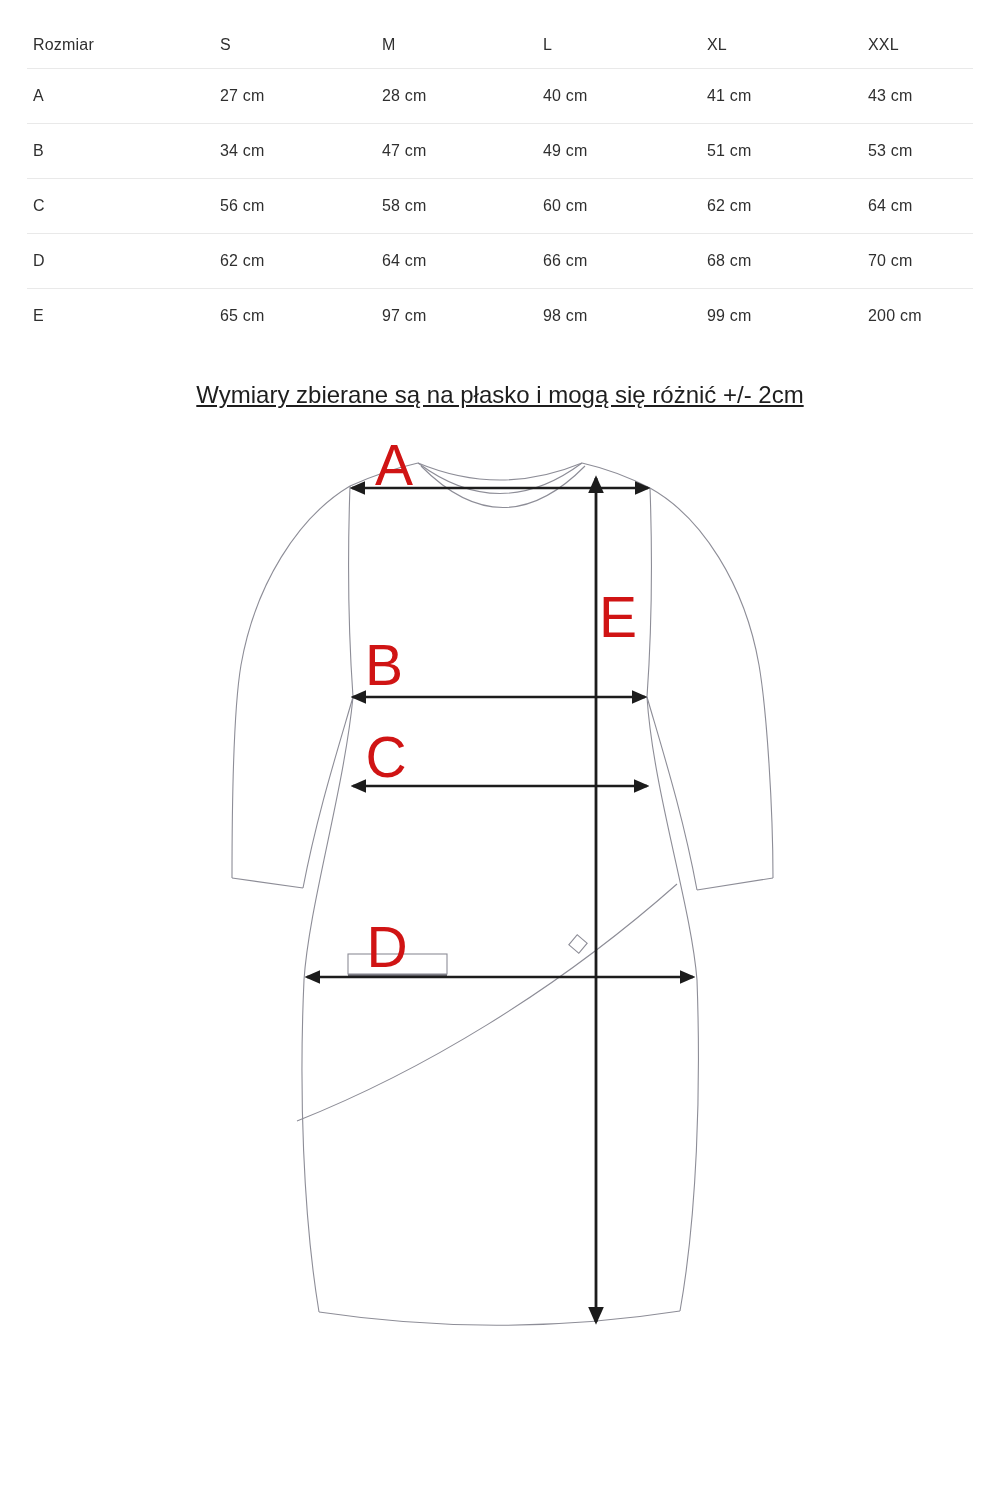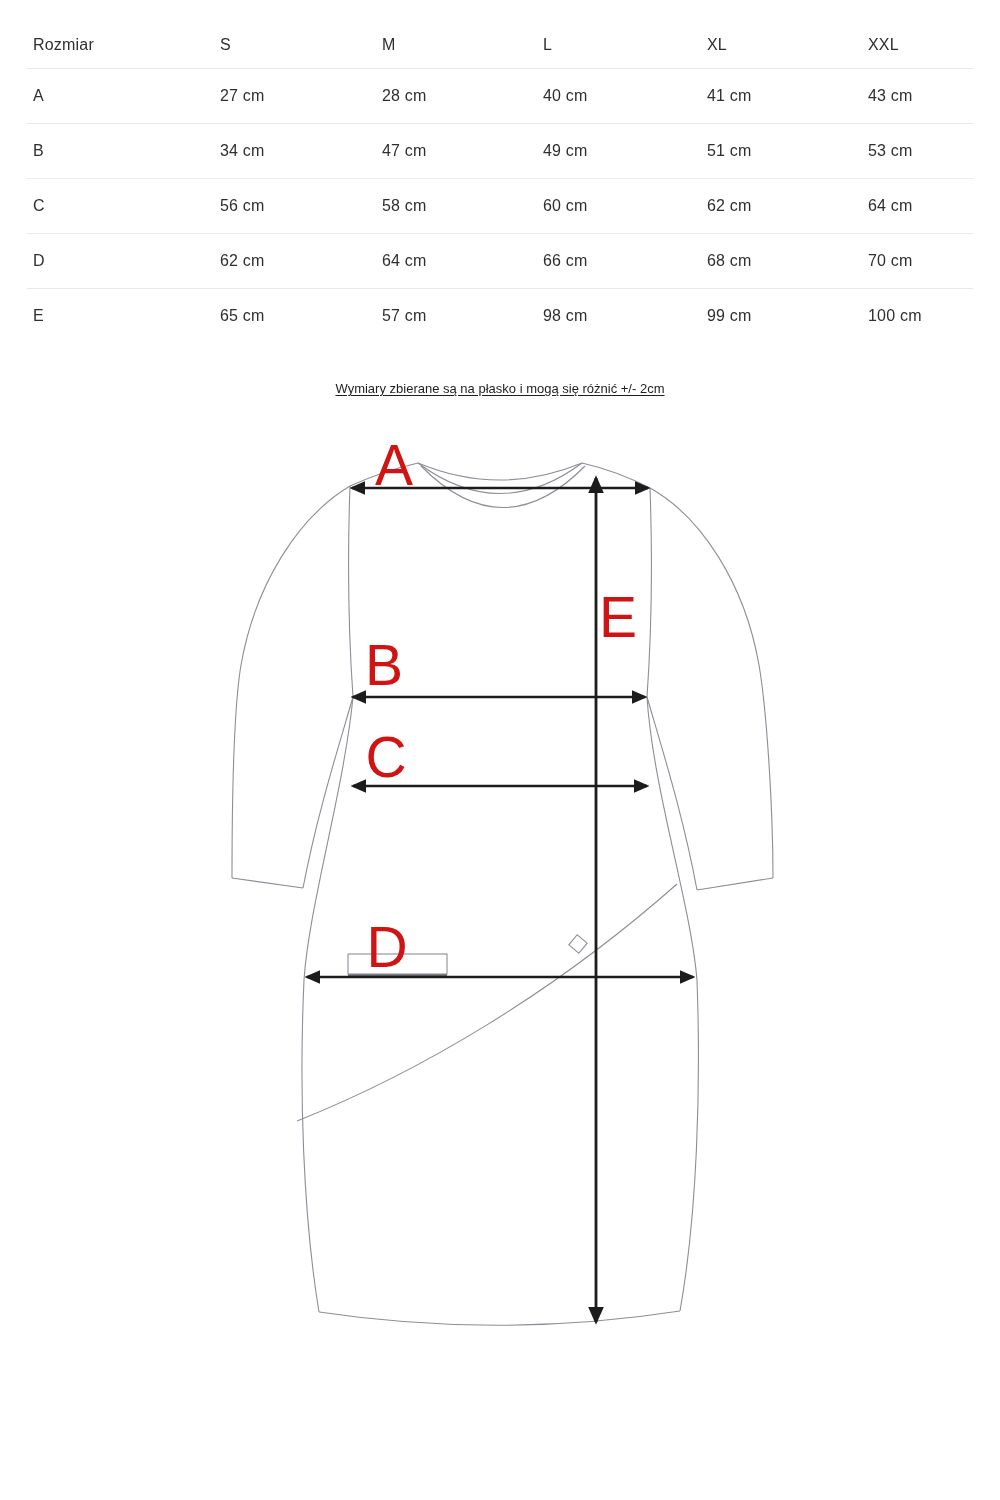--- a/index.html
+++ b/index.html
@@ -18,21 +18,21 @@
     font-size:16px;
     letter-spacing:0.2px;
   }
   .trow.header { height:47px; }
   .trow.last { border-bottom:none; }
   .tcell { padding-left:0; white-space:nowrap; }
   .tcell.first { padding-left:6px; }
   .note {
     margin-top:38px;
     text-align:center;
-    font-size:13px;
+    font-size:24px;
     color:#1e1e1e;
     text-decoration:underline;
     text-underline-offset:2px;
   }
   svg.diagram {
     position:absolute; left:0; top:0;
     width:1000px; height:1500px;
     pointer-events:none;
   }
   .outline { fill:none; stroke:#8d8d97; stroke-width:1.1; }
@@ -86,24 +86,24 @@
     <div class="tcell first">D</div>
     <div class="tcell">62 cm</div>
     <div class="tcell">64 cm</div>
     <div class="tcell">66 cm</div>
     <div class="tcell">68 cm</div>
     <div class="tcell">70 cm</div>
   </div>
   <div class="trow last">
     <div class="tcell first">E</div>
     <div class="tcell">65 cm</div>
-    <div class="tcell">57 cm</div>
+    <div class="tcell">97 cm</div>
     <div class="tcell">98 cm</div>
     <div class="tcell">99 cm</div>
-    <div class="tcell">100 cm</div>
+    <div class="tcell">200 cm</div>
   </div>
 </div>
 
 <div class="note">Wymiary zbierane są na płasko i mogą się różnić +/- 2cm</div>
 
 <svg class="diagram" viewBox="0 0 1000 1500" aria-hidden="true">
   <defs>
     <marker id="arr" viewBox="0 0 10 10" refX="8.5" refY="5" markerWidth="6.5" markerHeight="6.5" orient="auto-start-reverse">
       <path d="M0 0.6 L10 5 L0 9.4 Z" fill="#1c1c1c"></path>
     </marker>

